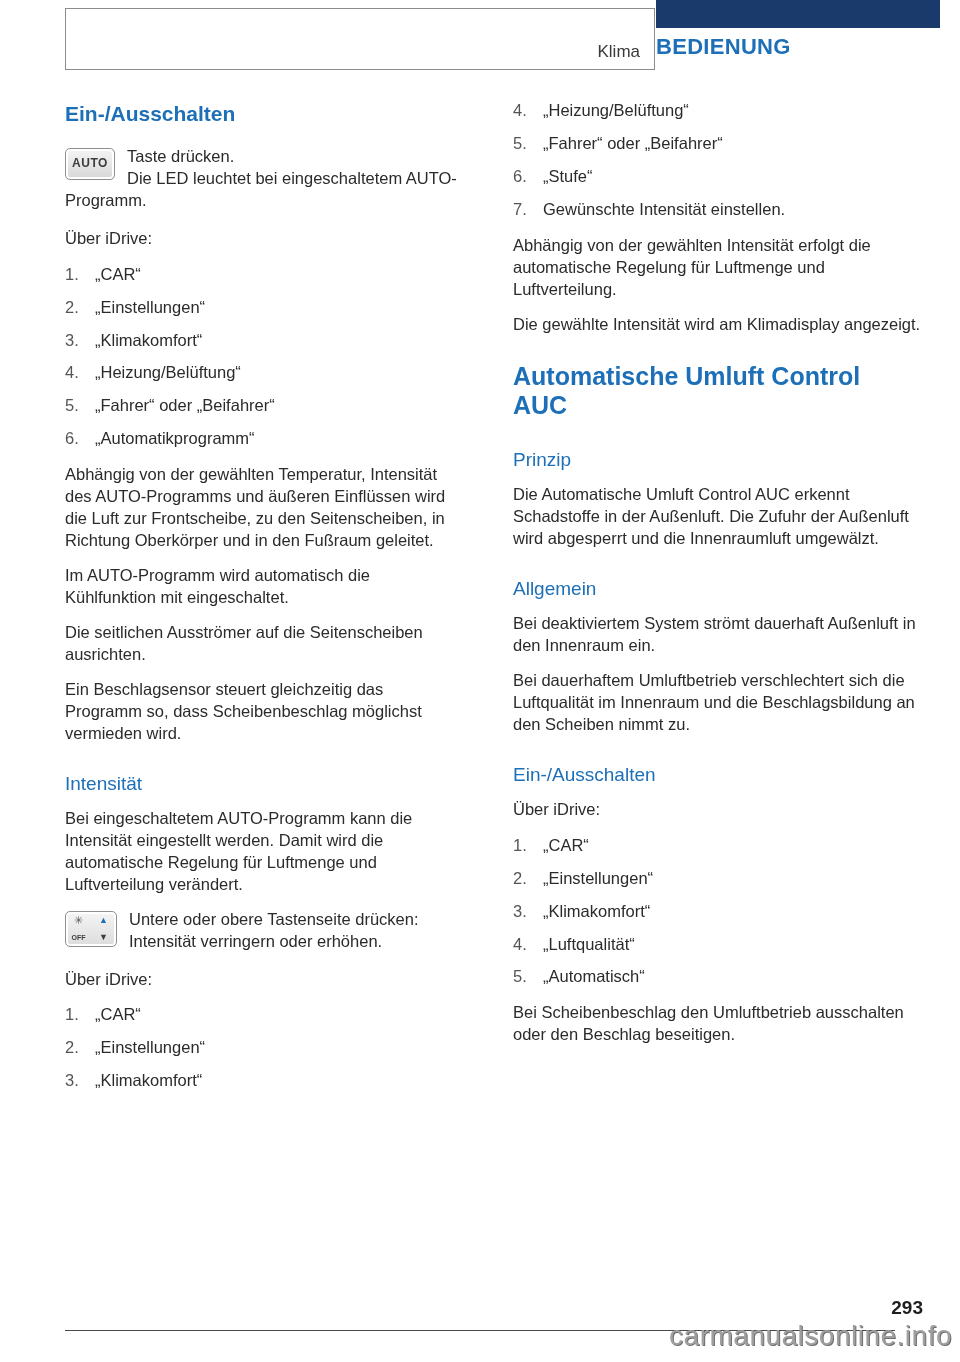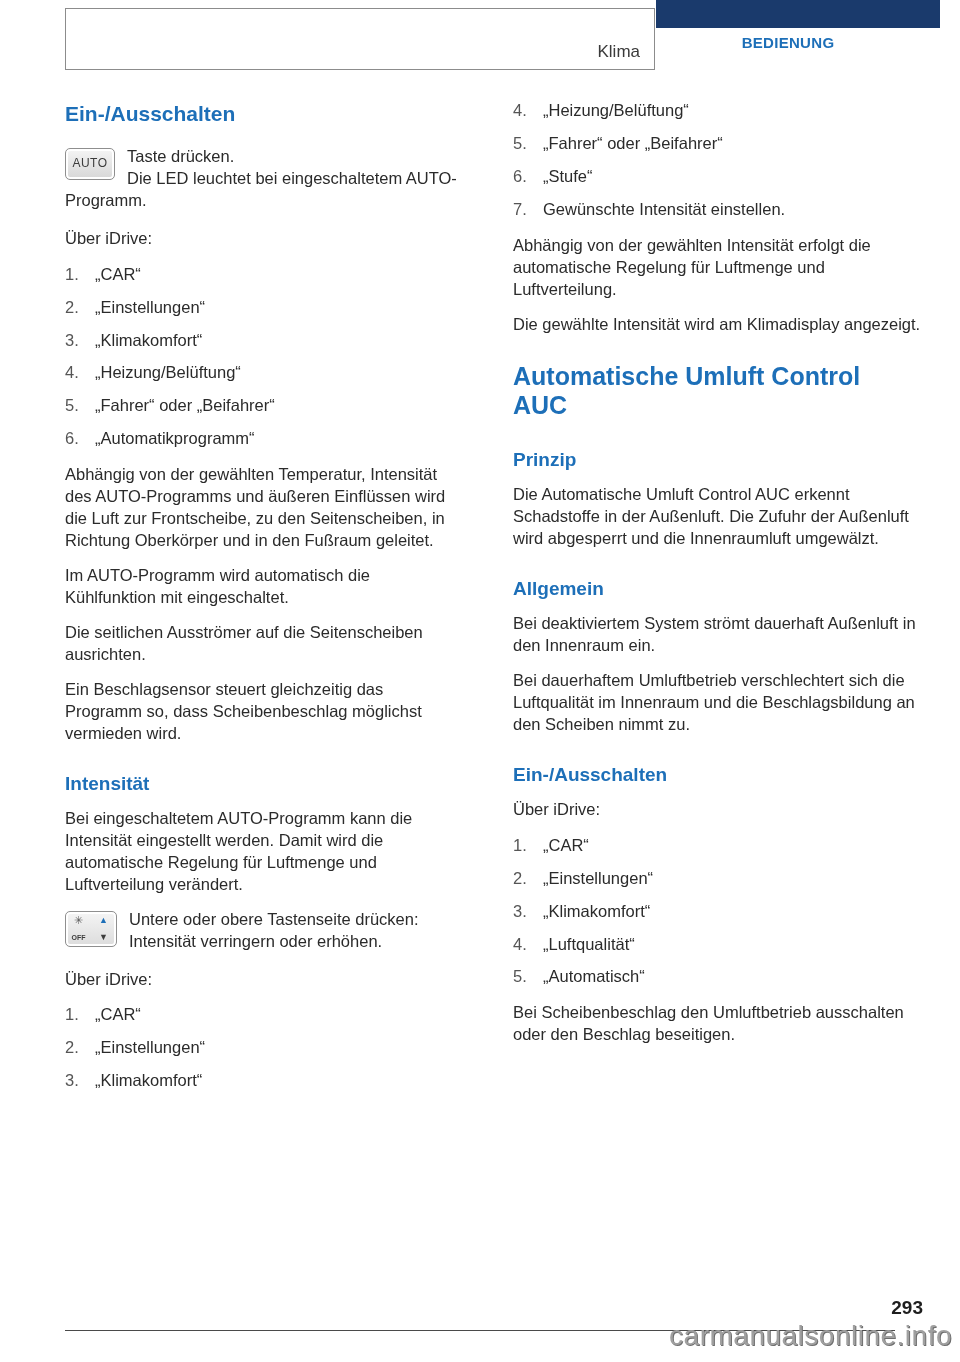--- a/index.html
+++ b/index.html
@@ -16,58 +16,58 @@
     border:1.5px solid #8c8c8c; box-sizing:border-box;
   }
   .header-section {
     position:absolute; right:14px; bottom:7px; font-size:17px; color:#3a3a3a;
   }
   .header-tab-bar {
     position:absolute; left:656px; top:0; width:284px; height:28px;
     background:#1a3a6c;
   }
   .header-chapter {
-    position:absolute; left:656px; top:34px; width:264px; text-align:center;
-    font-size:15px; font-weight:bold; color:#1d6fb8; letter-spacing:0.3px;
+    position:absolute; left:656px; top:34px; width:264px; text-align:left;
+    font-size:22px; font-weight:bold; color:#1d6fb8; letter-spacing:0.3px;
   }
 
   
   .col { position:absolute; top:100px; font-size:16.5px; line-height:1.33; }
   .col-left  { left:65px;  width:397px; }
   .col-right { left:513px; width:412px; }
 
   p, .para { margin:0 0 13px 0; }
   .idrive-label { margin:4px 0 14px 0; }
 
   .h-section {
     font-size:21px; font-weight:bold; color:#1d6fb8; margin:0 0 18px 0;
   }
   .h-sub {
-    font-size:19px; font-weight:bold; color:#1d6fb8; margin:26px 0 12px 0;
+    font-size:19px; font-weight:normal; color:#1d6fb8; margin:26px 0 12px 0;
   }
   .h-big {
     font-size:25px; font-weight:bold; color:#1d6fb8; line-height:1.18;
     margin:26px 0 14px 0; max-width:400px;
   }
 
   
   .olist { margin:0 0 14px 0; }
   .olitem { display:flex; margin:0 0 11px 0; }
   .olitem .num { flex:0 0 30px; color:#555; }
   .olitem .itext { flex:1; }
 
   
   .icon-para { overflow:hidden; margin:0 0 16px 0; }
   .icon-auto {
     float:left; width:48px; height:30px; margin:2px 12px 4px 0;
     border:1px solid #8f8f8f; border-radius:5px;
     background:linear-gradient(#f5f5f5,#d7d7d7);
     box-shadow:inset 0 0 0 2px #ffffff;
     display:flex; align-items:center; justify-content:center;
-    font-size:12px; font-weight:normal; color:#3c3c3c; letter-spacing:0.5px;
+    font-size:12px; font-weight:bold; color:#3c3c3c; letter-spacing:0.5px;
   }
   .icon-fan {
     float:left; width:50px; height:34px; margin:2px 12px 4px 0;
     border:1px solid #8f8f8f; border-radius:5px;
     background:linear-gradient(#f5f5f5,#dcdcdc);
     box-shadow:inset 0 0 0 2px #ffffff;
     display:grid; grid-template-columns:1fr 1fr; grid-template-rows:1fr 1fr;
     align-items:center; justify-items:center;
   }
   .fan-glyph { font-size:11px; color:#5a5a5a; line-height:1; }

